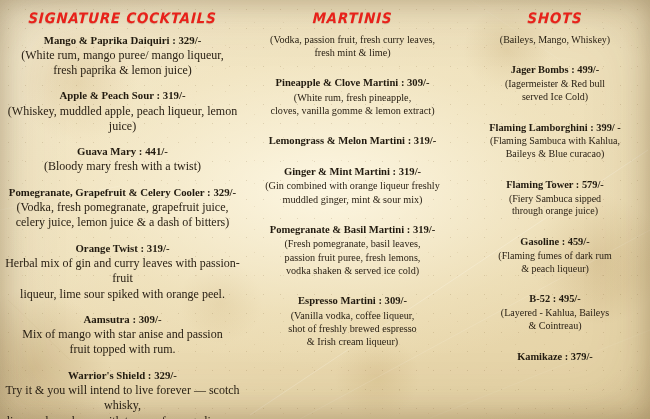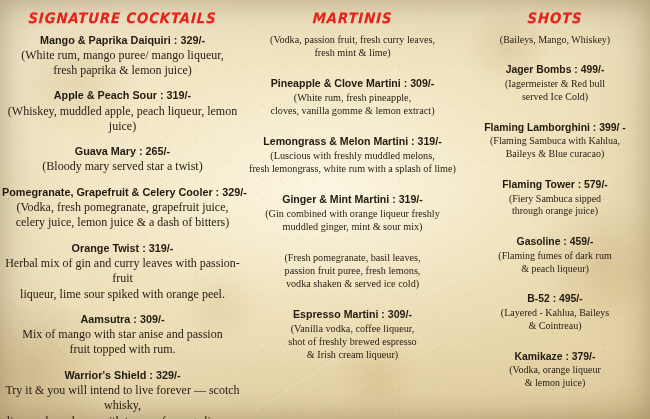--- a/index.html
+++ b/index.html
@@ -97,21 +97,21 @@
     white-space: nowrap;
   }
   .col-martinis .section-heading { margin-bottom: 7px; }
   .col-shots .section-heading { margin-bottom: 8px; }
 
   .menu-item {
     margin: 0 0 12px 0;
   }
 
   .item-name {
-    font-family: Liberation Sans, sans-serif;
+    font-family: Liberation Serif, serif;
     font-weight: 700;
     font-size: 10.6px;
     line-height: 1.22;
     color: #211a0f;
     white-space: nowrap;
   }
 
   .item-desc {
     font-family: "Liberation Serif", "DejaVu Serif", serif;
     font-weight: 400;
@@ -160,22 +160,22 @@
       <div class="menu-item">
         <div class="item-name">Mango &amp; Paprika Daiquiri : 329/-</div>
         <div class="item-desc">(White rum, mango puree/ mango liqueur,
 fresh paprika &amp; lemon juice)</div>
       </div>
       <div class="menu-item">
         <div class="item-name">Apple &amp; Peach Sour : 319/-</div>
         <div class="item-desc">(Whiskey, muddled apple, peach liqueur, lemon juice)</div>
       </div>
       <div class="menu-item">
-        <div class="item-name">Guava Mary : 265/-</div>
-        <div class="item-desc">(Bloody mary served star a twist)</div>
+        <div class="item-name">Guava Mary : 441/-</div>
+        <div class="item-desc">(Bloody mary fresh with a twist)</div>
       </div>
       <div class="menu-item">
         <div class="item-name">Pomegranate, Grapefruit &amp; Celery Cooler : 329/-</div>
         <div class="item-desc">(Vodka, fresh pomegranate, grapefruit juice,
 celery juice, lemon juice &amp; a dash of bitters)</div>
       </div>
       <div class="menu-item">
         <div class="item-name">Orange Twist : 319/-</div>
         <div class="item-desc">Herbal mix of gin and curry leaves with passion-fruit
 liqueur, lime sour spiked with orange peel.</div>
@@ -200,29 +200,28 @@
         <div class="item-desc">(Vodka, passion fruit, fresh curry leaves,
 fresh mint &amp; lime)</div>
       </div>
       <div class="menu-item">
         <div class="item-name">Pineapple &amp; Clove Martini : 309/-</div>
         <div class="item-desc">(White rum, fresh pineapple,
 cloves, vanilla gomme &amp; lemon extract)</div>
       </div>
       <div class="menu-item">
         <div class="item-name">Lemongrass &amp; Melon Martini : 319/-</div>
-        <div class="item-desc">(Luscious with freshly muddled melons,
-fresh lemongrass, white rum with a splash of lime)</div>
       </div>
       <div class="menu-item">
         <div class="item-name">Ginger &amp; Mint Martini : 319/-</div>
         <div class="item-desc">(Gin combined with orange liqueur freshly
 muddled ginger, mint &amp; sour mix)</div>
       </div>
       <div class="menu-item">
+        <div class="item-name">Pomegranate &amp; Basil Martini : 319/-</div>
         <div class="item-desc">(Fresh pomegranate, basil leaves,
 passion fruit puree, fresh lemons,
 vodka shaken &amp; served ice cold)</div>
       </div>
       <div class="menu-item">
         <div class="item-name">Espresso Martini : 309/-</div>
         <div class="item-desc">(Vanilla vodka, coffee liqueur,
 shot of freshly brewed espresso
 &amp; Irish cream liqueur)</div>
       </div>
@@ -254,19 +253,17 @@
         <div class="item-desc">(Flaming fumes of dark rum
 &amp; peach liqueur)</div>
       </div>
       <div class="menu-item">
         <div class="item-name">B-52 : 495/-</div>
         <div class="item-desc">(Layered - Kahlua, Baileys
 &amp; Cointreau)</div>
       </div>
       <div class="menu-item">
         <div class="item-name">Kamikaze : 379/-</div>
-        <div class="item-desc">(Vodka, orange liqueur
-&amp; lemon juice)</div>
       </div>
     </div>
 
   </div>
 </div>
 
 </body></html>

